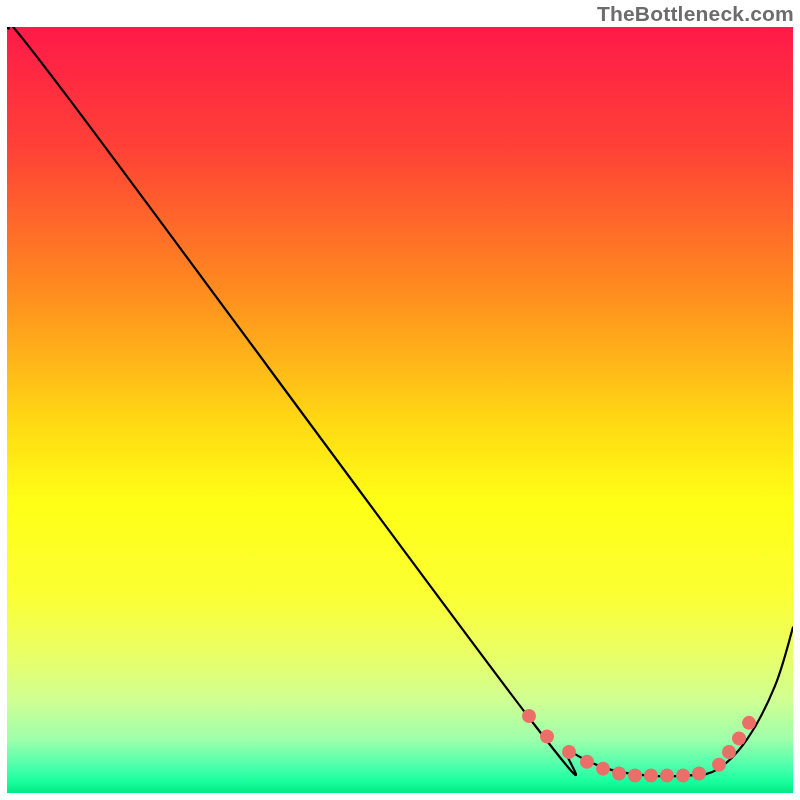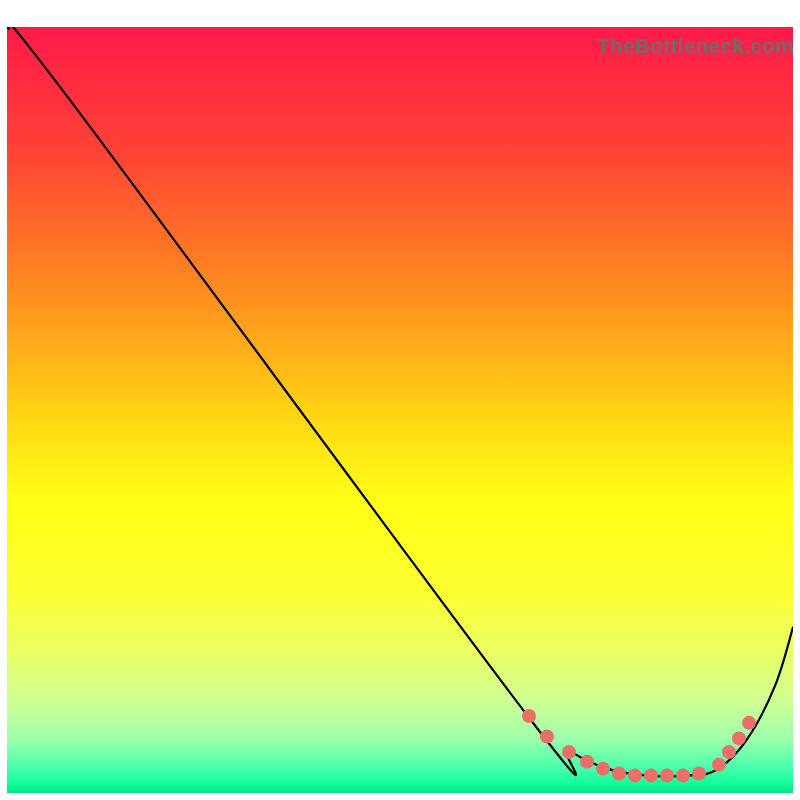--- a/index.html
+++ b/index.html
@@ -18,21 +18,20 @@
   }
   .watermark {
     position: absolute;
     top: 2px;
     right: 6px;
     font-size: 21px;
     font-weight: 600;
     color: #6c6c6c;
     letter-spacing: 0.2px;
     user-select: none;
-    margin-top: 32px;
   }
   svg {
     display: block;
   }
 </style>
 </head>
 <body>
 
 <div class="stage">
 

